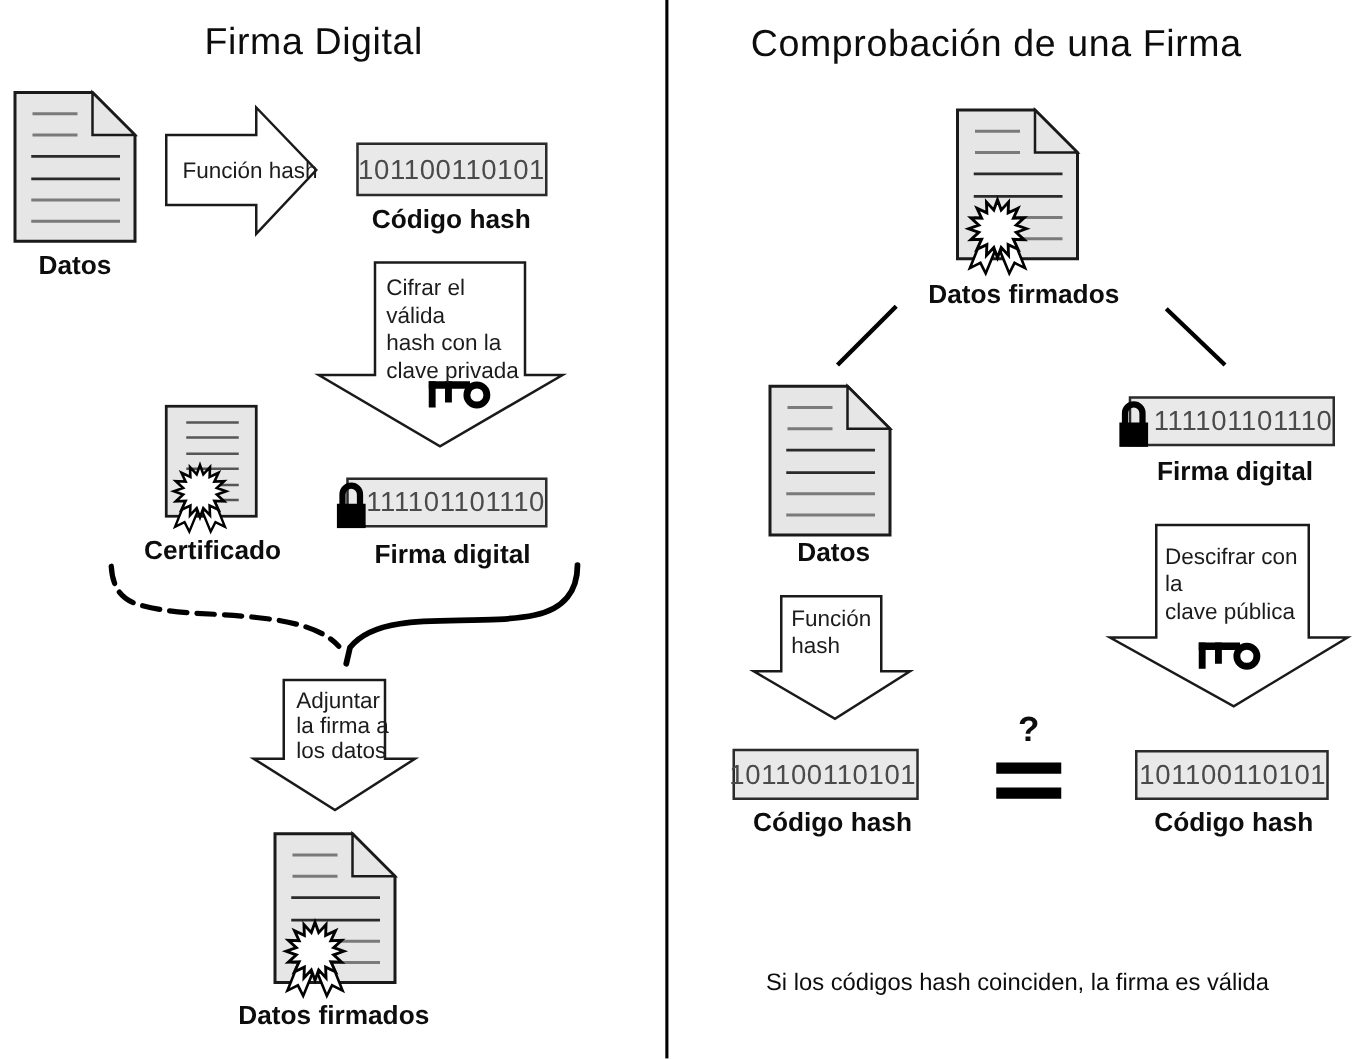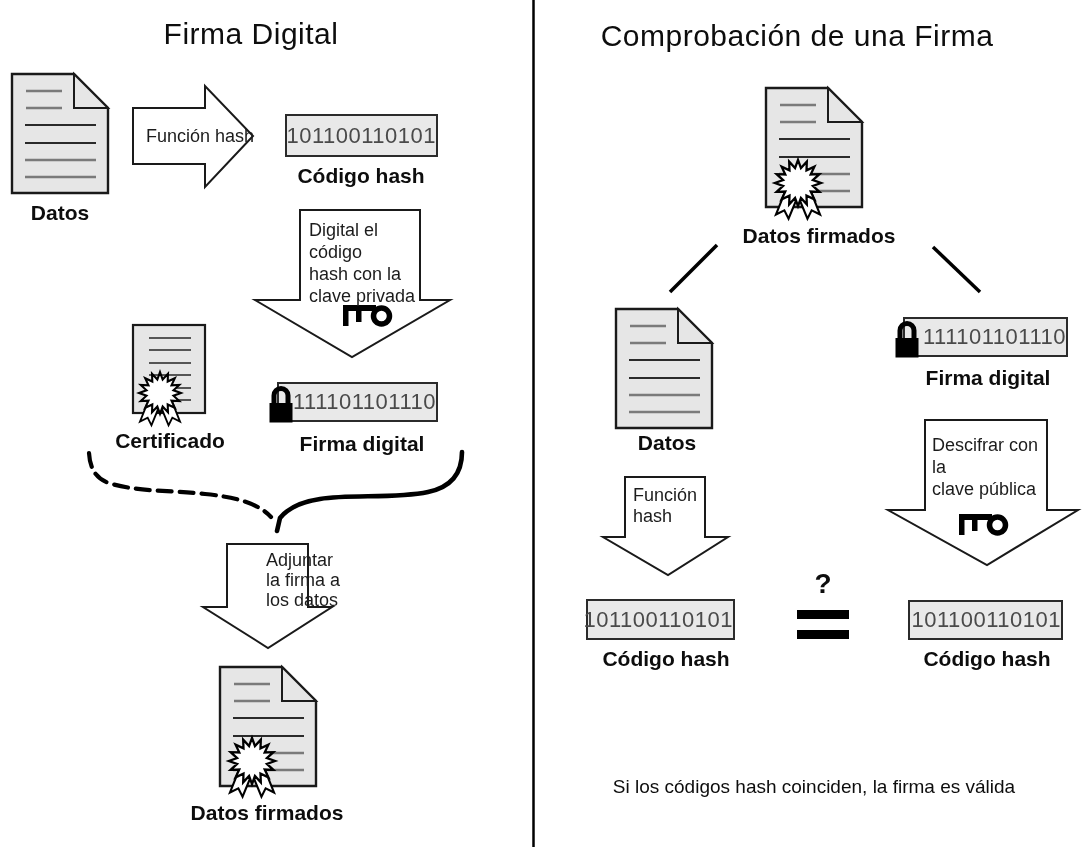--- a/index.html
+++ b/index.html
@@ -119,36 +119,36 @@
 
   <div class="txt title" style="left:251px;top:17px;">Firma Digital</div>
   <div class="txt doclabel" style="left:60px;top:201px;">Datos</div>
   <div class="txt arrowtxt" style="left:146px;top:126px;white-space:nowrap;">Función hash</div>
 
   <div class="binbox" style="left:285px;top:114px;width:153px;height:43px;">
     <span>101100110101</span>
   </div>
   <div class="txt doclabel" style="left:361px;top:164px;">Código hash</div>
 
-  <div class="txt arrowtxt" style="left:309px;top:219px;width:112px;line-height:22px;">Digital el código
+  <div class="txt arrowtxt" style="left:309px;top:219px;width:112px;line-height:22px;">Cifrar el válida
 hash con la
 clave privada</div>
 
   <div class="txt doclabel" style="left:170px;top:429px;">Certificado</div>
 
   <div class="binbox locked" style="left:277px;top:382px;width:161px;height:40px;">
     <svg class="locksvg" width="24" height="39" viewBox="0 0 24 39">
       <path d="M5,20 V11.5 a7,7 0 0 1 14,0 V20" fill="none" stroke="#000" stroke-width="5"></path>
       <rect x="0.5" y="19" width="23" height="19.5" fill="#000"></rect>
     </svg>
     <span>111101101110</span>
   </div>
   <div class="txt doclabel" style="left:362px;top:432px;">Firma digital</div>
 
-  <div class="txt arrowtxt" style="left:237px;top:550px;width:80px;line-height:20px;margin-left:29px;">Adjuntar
+  <div class="txt arrowtxt" style="left:237px;top:550px;width:80px;line-height:20px;">Adjuntar
 la firma a
 los datos</div>
   <div class="txt doclabel" style="left:267px;top:801px;">Datos firmados</div>
 
   <div class="txt title" style="left:797px;top:19px;">Comprobación de una Firma</div>
   <div class="txt doclabel" style="left:819px;top:224px;">Datos firmados</div>
   <div class="txt doclabel" style="left:667px;top:431px;">Datos</div>
 
   <div class="binbox locked" style="left:903px;top:317px;width:165px;height:40px;">
     <svg class="locksvg" width="24" height="39" viewBox="0 0 24 39">

